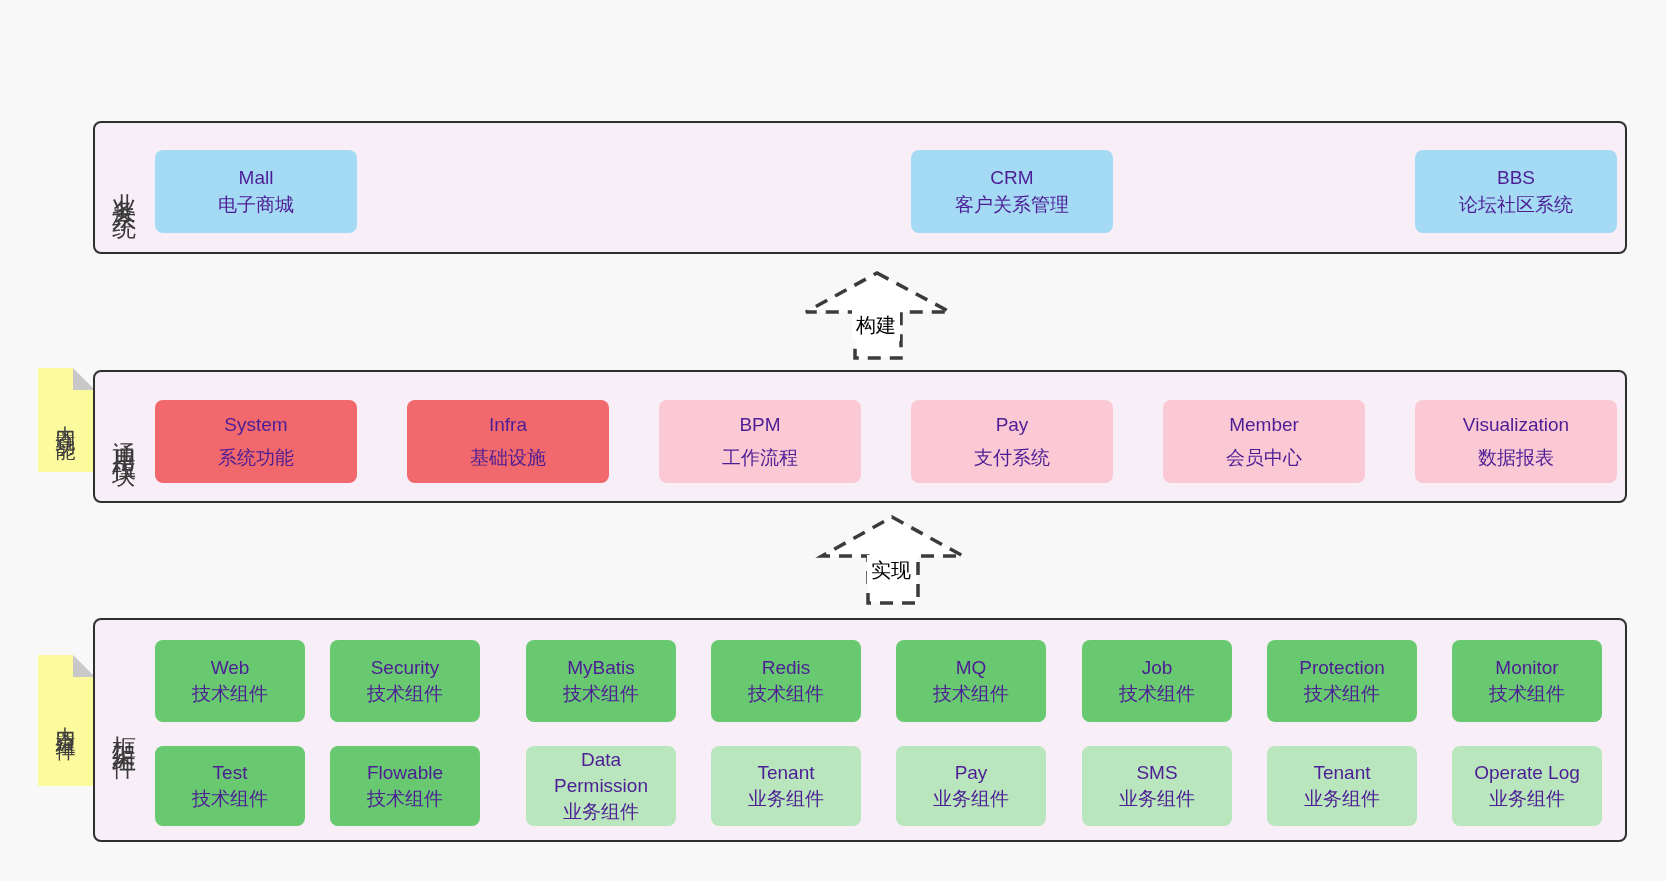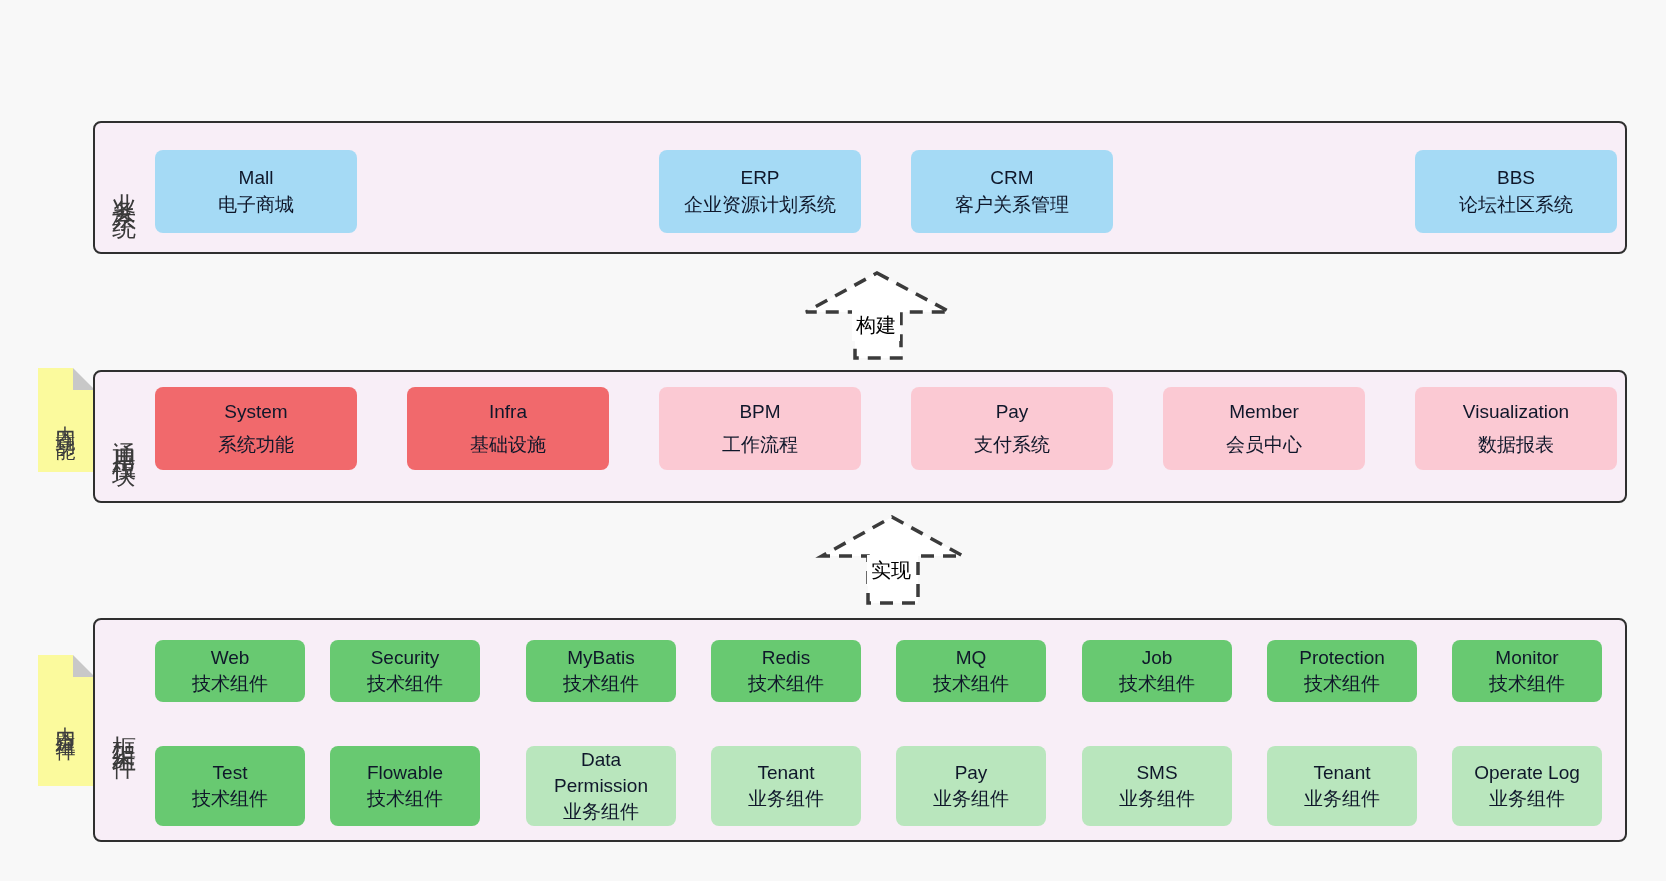--- a/index.html
+++ b/index.html
@@ -40,32 +40,32 @@
   }
 
   
   .box {
     position:absolute;
     border-radius:8px;
     display:flex; flex-direction:column;
     justify-content:center; align-items:center;
     text-align:center;
     font-size:19px; line-height:1.38;
-    color:#0f172a;
+    color:#4c1d95;
     padding:0 6px;
     box-sizing:border-box;
   }
   .layer1 .box, .layer2 .box { width:202px; height:83px; }
   .layer1 .box { top:27px; }
-  .layer2 .box { top:15px;gap:7px; }
+  .layer2 .box { top:28px;gap:7px; }
   .c1{left:60px} .c2{left:312px} .c3{left:564px}
   .c4{left:816px} .c5{left:1068px} .c6{left:1320px}
 
   .layer3 .box { width:150px; }
-  .layer3 .row1 { top:20px; height:62px; }
+  .layer3 .row1 { top:20px; height:82px; }
   .layer3 .row2 { top:126px; height:80px; }
   .g1{left:60px} .g2{left:235px} .g3{left:431px} .g4{left:616px}
   .g5{left:801px} .g6{left:987px} .g7{left:1172px} .g8{left:1357px}
 
   .blue   { background:#a5daf5; }
   .red    { background:#f1696c; }
   .pink   { background:#fbc9d3; }
   .green  { background:#68c971; }
   .green2 { background:#b9e6bd; }
 
@@ -130,24 +130,20 @@
     <span class="note-text">内置组件</span>
   </div>
 
   <section class="layer layer1">
     <div class="layer-label">业务系统</div>
 
     <div class="box blue c1">
       <span>Mall</span>
       <span>电子商城</span>
     </div>
-    <div class="box blue c3">
-      <span>ERP</span>
-      <span>企业资源计划系统</span>
-    </div>
     <div class="box blue c4">
       <span>CRM</span>
       <span>客户关系管理</span>
     </div>
     <div class="box blue c6">
       <span>BBS</span>
       <span>论坛社区系统</span>
     </div>
   </section>
 

